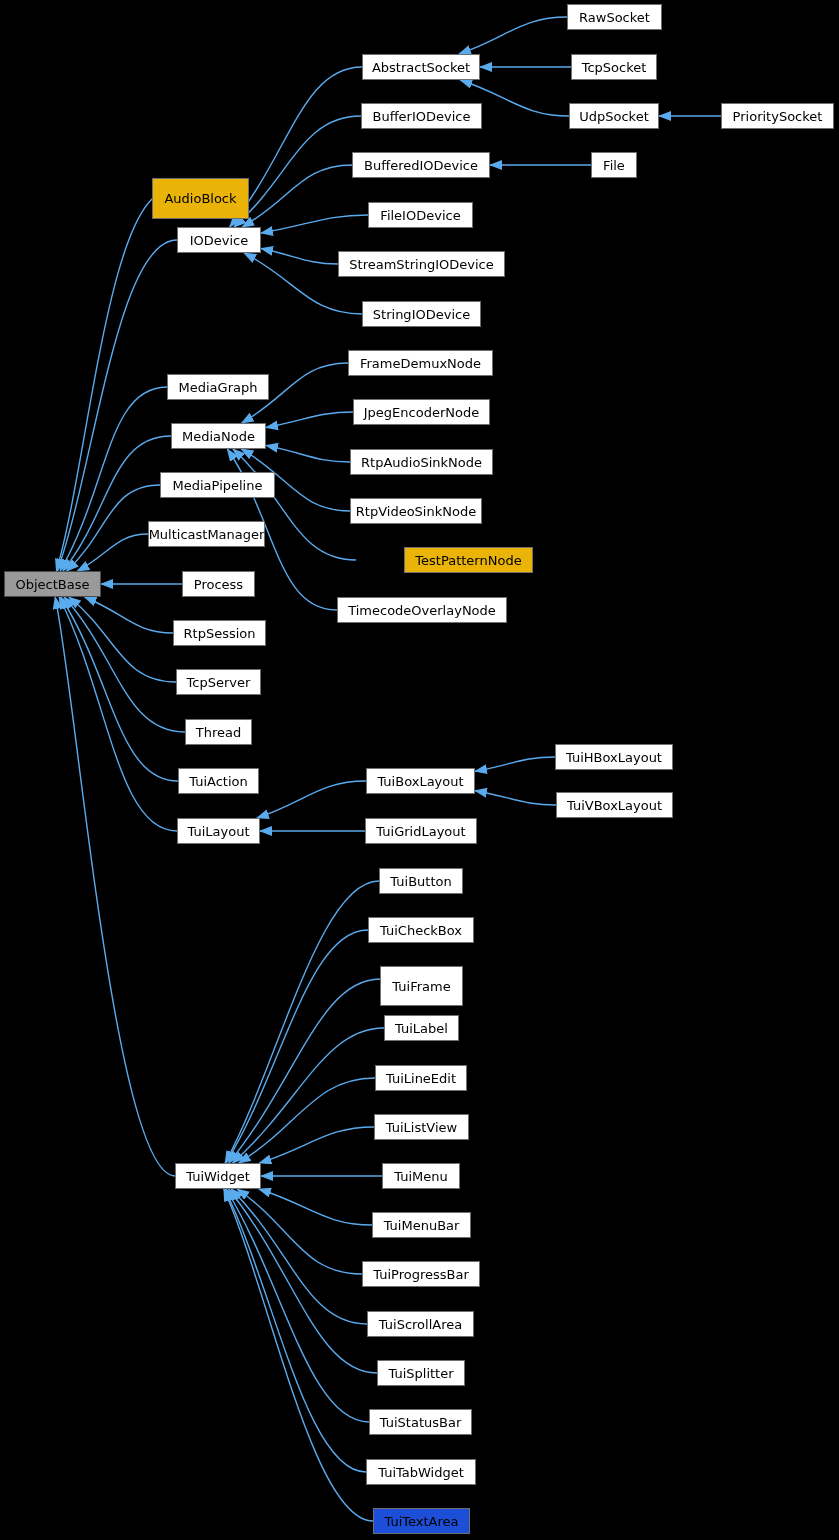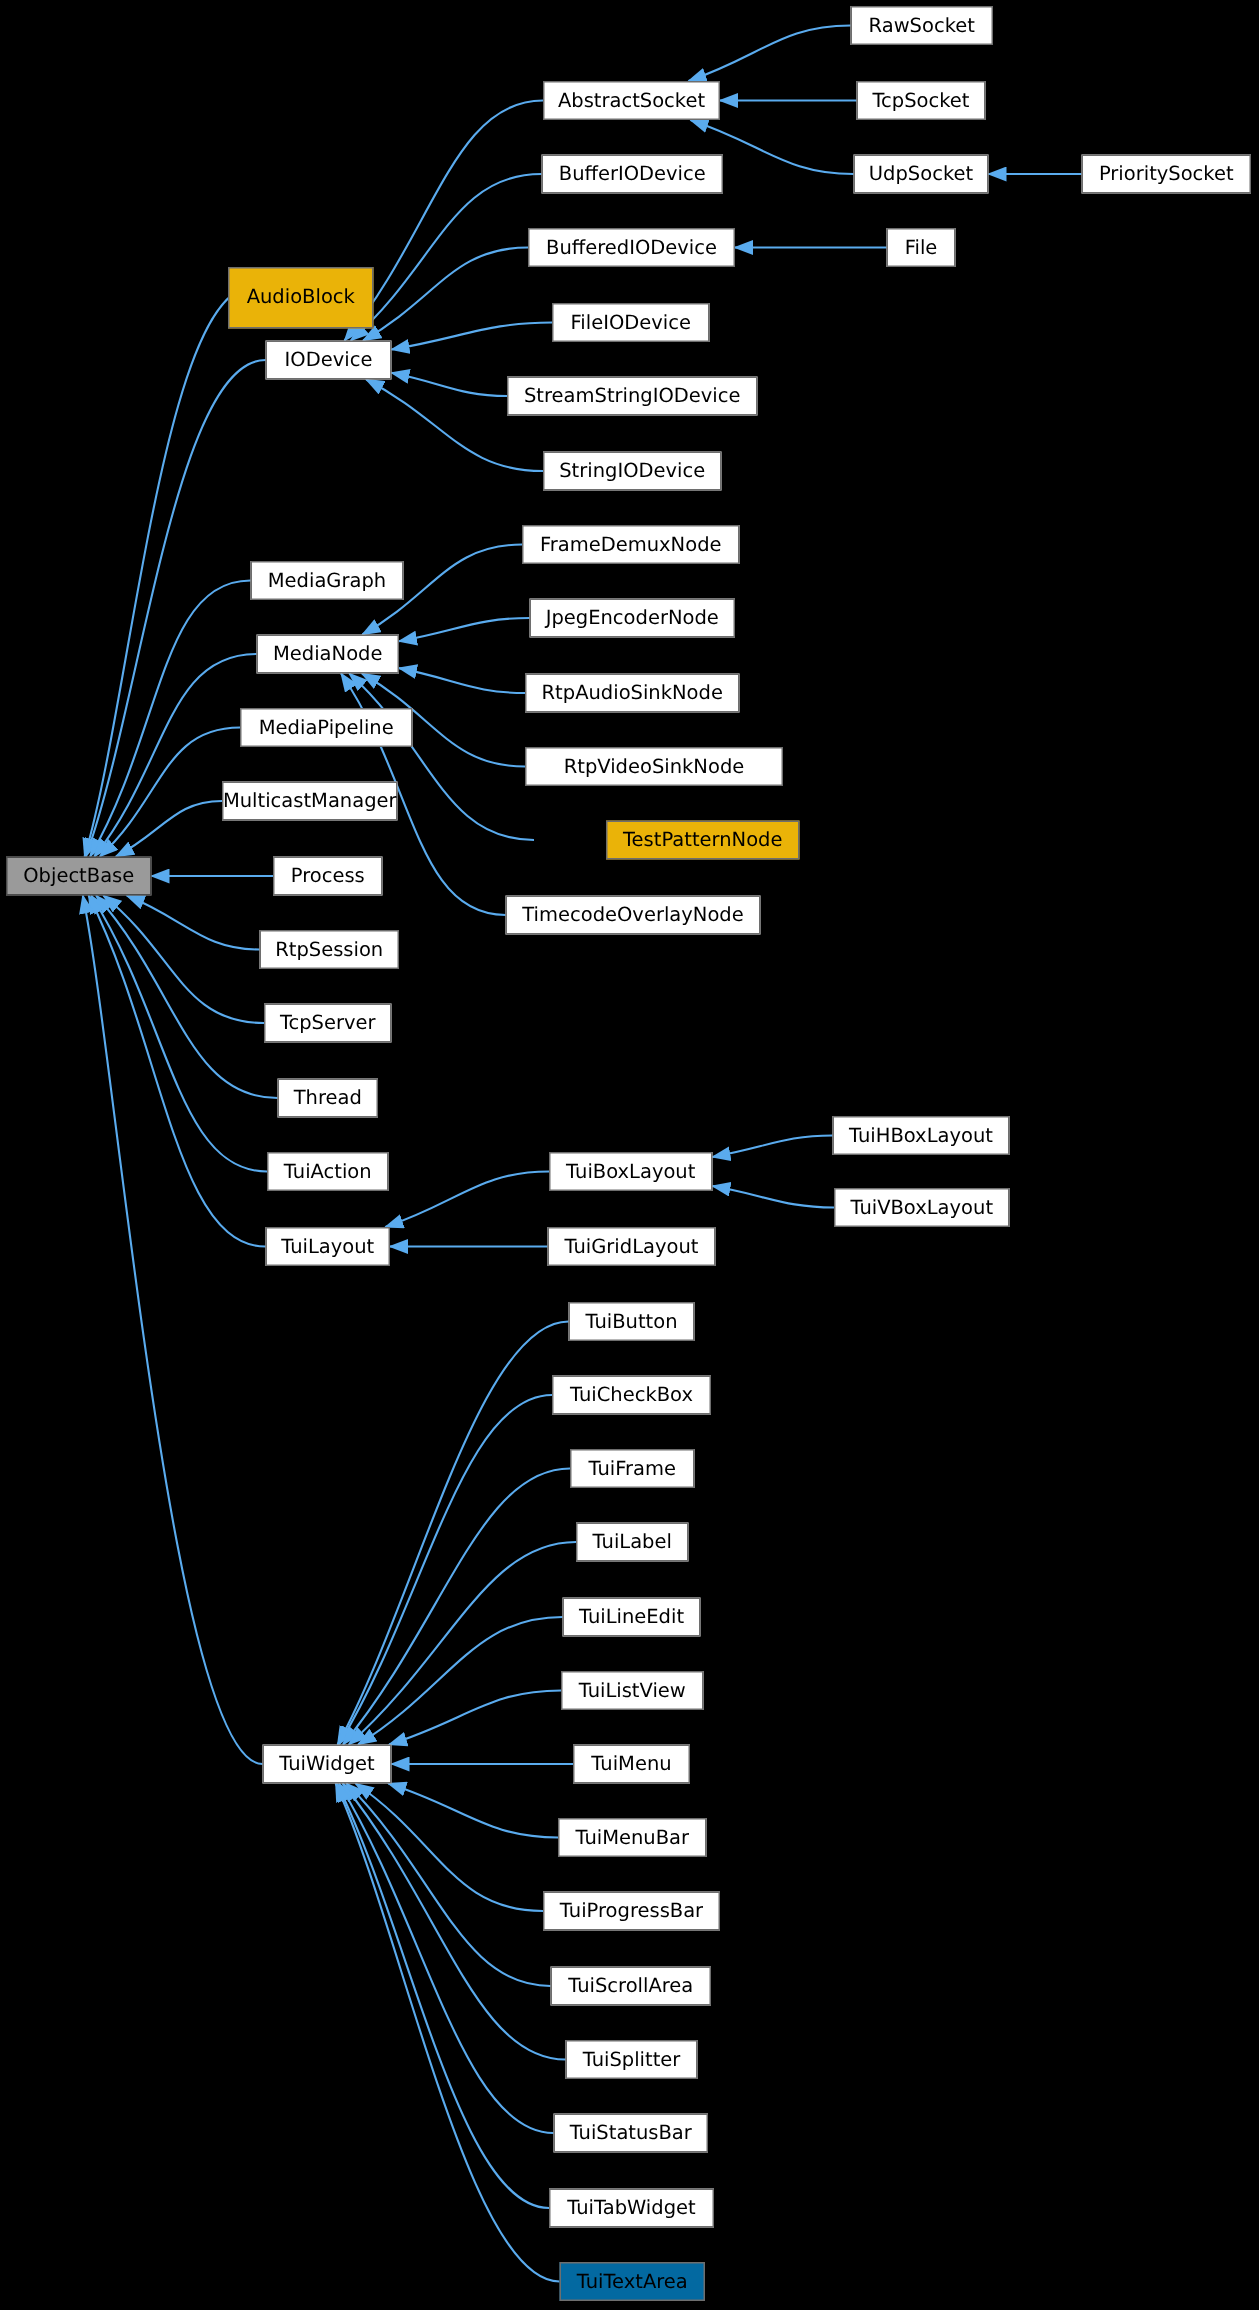--- a/index.html
+++ b/index.html
@@ -107,44 +107,44 @@
       <div class="node" style="left: 368px; top: 202px; width: 105px; height: 26px; background: rgb(255, 255, 255); border: 1.4px solid rgb(110, 110, 110); color: rgb(0, 0, 0);">FileIODevice</div>
       <div class="node" style="left: 177px; top: 227px; width: 84px; height: 26px; background: rgb(255, 255, 255); border: 1.4px solid rgb(110, 110, 110); color: rgb(0, 0, 0);">IODevice</div>
       <div class="node" style="left: 338px; top: 251px; width: 167px; height: 26px; background: rgb(255, 255, 255); border: 1.4px solid rgb(110, 110, 110); color: rgb(0, 0, 0);">StreamStringIODevice</div>
       <div class="node" style="left: 362px; top: 301px; width: 119px; height: 26px; background: rgb(255, 255, 255); border: 1.4px solid rgb(110, 110, 110); color: rgb(0, 0, 0);">StringIODevice</div>
       <div class="node" style="left: 348px; top: 350px; width: 145px; height: 26px; background: rgb(255, 255, 255); border: 1.4px solid rgb(110, 110, 110); color: rgb(0, 0, 0);">FrameDemuxNode</div>
       <div class="node" style="left: 167px; top: 374px; width: 102px; height: 26px; background: rgb(255, 255, 255); border: 1.4px solid rgb(110, 110, 110); color: rgb(0, 0, 0);">MediaGraph</div>
       <div class="node" style="left: 353px; top: 399px; width: 137px; height: 26px; background: rgb(255, 255, 255); border: 1.4px solid rgb(110, 110, 110); color: rgb(0, 0, 0);">JpegEncoderNode</div>
       <div class="node" style="left: 171px; top: 423px; width: 95px; height: 26px; background: rgb(255, 255, 255); border: 1.4px solid rgb(110, 110, 110); color: rgb(0, 0, 0);">MediaNode</div>
       <div class="node" style="left: 350px; top: 449px; width: 143px; height: 26px; background: rgb(255, 255, 255); border: 1.4px solid rgb(110, 110, 110); color: rgb(0, 0, 0);">RtpAudioSinkNode</div>
       <div class="node" style="left: 160px; top: 472px; width: 115px; height: 26px; background: rgb(255, 255, 255); border: 1.4px solid rgb(110, 110, 110); color: rgb(0, 0, 0);">MediaPipeline</div>
-      <div class="node" style="left: 350px; top: 498px; width: 172px; height: 26px; background: rgb(255, 255, 255); border: 1.4px solid rgb(110, 110, 110); color: rgb(0, 0, 0);">RtpVideoSinkNode</div>
+      <div class="node" style="left: 350px; top: 498px; width: 132px; height: 26px; background: rgb(255, 255, 255); border: 1.4px solid rgb(110, 110, 110); color: rgb(0, 0, 0);">RtpVideoSinkNode</div>
       <div class="node" style="left: 148px; top: 521px; width: 117px; height: 26px; background: rgb(255, 255, 255); border: 1.4px solid rgb(110, 110, 110); color: rgb(0, 0, 0);">MulticastManager</div>
       <div class="node" style="left: 356px; top: 547px; width: 129px; height: 26px; background: #eab308; border: 1.4px solid rgb(110, 110, 110); color: rgb(0, 0, 0); margin-left: 48px;">TestPatternNode</div>
       <div class="node" style="left: 4px; top: 571px; width: 97px; height: 26px; background: rgb(154, 154, 154); border: 1.4px solid rgb(75, 75, 75); color: rgb(0, 0, 0);">ObjectBase</div>
       <div class="node" style="left: 182px; top: 571px; width: 73px; height: 26px; background: rgb(255, 255, 255); border: 1.4px solid rgb(110, 110, 110); color: rgb(0, 0, 0);">Process</div>
       <div class="node" style="left: 337px; top: 597px; width: 170px; height: 26px; background: rgb(255, 255, 255); border: 1.4px solid rgb(110, 110, 110); color: rgb(0, 0, 0);">TimecodeOverlayNode</div>
       <div class="node" style="left: 173px; top: 620px; width: 93px; height: 26px; background: rgb(255, 255, 255); border: 1.4px solid rgb(110, 110, 110); color: rgb(0, 0, 0);">RtpSession</div>
       <div class="node" style="left: 176px; top: 669px; width: 85px; height: 26px; background: rgb(255, 255, 255); border: 1.4px solid rgb(110, 110, 110); color: rgb(0, 0, 0);">TcpServer</div>
       <div class="node" style="left: 185px; top: 719px; width: 67px; height: 26px; background: rgb(255, 255, 255); border: 1.4px solid rgb(110, 110, 110); color: rgb(0, 0, 0);">Thread</div>
       <div class="node" style="left: 555px; top: 744px; width: 118px; height: 26px; background: rgb(255, 255, 255); border: 1.4px solid rgb(110, 110, 110); color: rgb(0, 0, 0);">TuiHBoxLayout</div>
       <div class="node" style="left: 178px; top: 768px; width: 81px; height: 26px; background: rgb(255, 255, 255); border: 1.4px solid rgb(110, 110, 110); color: rgb(0, 0, 0);">TuiAction</div>
       <div class="node" style="left: 366px; top: 768px; width: 109px; height: 26px; background: rgb(255, 255, 255); border: 1.4px solid rgb(110, 110, 110); color: rgb(0, 0, 0);">TuiBoxLayout</div>
       <div class="node" style="left: 556px; top: 792px; width: 117px; height: 26px; background: rgb(255, 255, 255); border: 1.4px solid rgb(110, 110, 110); color: rgb(0, 0, 0);">TuiVBoxLayout</div>
       <div class="node" style="left: 177px; top: 818px; width: 83px; height: 26px; background: rgb(255, 255, 255); border: 1.4px solid rgb(110, 110, 110); color: rgb(0, 0, 0);">TuiLayout</div>
       <div class="node" style="left: 365px; top: 818px; width: 112px; height: 26px; background: rgb(255, 255, 255); border: 1.4px solid rgb(110, 110, 110); color: rgb(0, 0, 0);">TuiGridLayout</div>
       <div class="node" style="left: 379px; top: 868px; width: 84px; height: 26px; background: rgb(255, 255, 255); border: 1.4px solid rgb(110, 110, 110); color: rgb(0, 0, 0);">TuiButton</div>
       <div class="node" style="left: 368px; top: 917px; width: 106px; height: 26px; background: rgb(255, 255, 255); border: 1.4px solid rgb(110, 110, 110); color: rgb(0, 0, 0);">TuiCheckBox</div>
-      <div class="node" style="left: 380px; top: 966px; width: 83px; height: 26px; background: rgb(255, 255, 255); border: 1.4px solid rgb(110, 110, 110); color: rgb(0, 0, 0);">TuiFrame</div>
+      <div class="node" style="left: 380px; top: 966px; width: 83px; height: 40px; background: rgb(255, 255, 255); border: 1.4px solid rgb(110, 110, 110); color: rgb(0, 0, 0);">TuiFrame</div>
       <div class="node" style="left: 384px; top: 1015px; width: 75px; height: 26px; background: rgb(255, 255, 255); border: 1.4px solid rgb(110, 110, 110); color: rgb(0, 0, 0);">TuiLabel</div>
       <div class="node" style="left: 375px; top: 1065px; width: 92px; height: 26px; background: rgb(255, 255, 255); border: 1.4px solid rgb(110, 110, 110); color: rgb(0, 0, 0);">TuiLineEdit</div>
       <div class="node" style="left: 374px; top: 1114px; width: 95px; height: 26px; background: rgb(255, 255, 255); border: 1.4px solid rgb(110, 110, 110); color: rgb(0, 0, 0);">TuiListView</div>
       <div class="node" style="left: 175px; top: 1163px; width: 86px; height: 26px; background: rgb(255, 255, 255); border: 1.4px solid rgb(110, 110, 110); color: rgb(0, 0, 0);">TuiWidget</div>
       <div class="node" style="left: 382px; top: 1163px; width: 78px; height: 26px; background: rgb(255, 255, 255); border: 1.4px solid rgb(110, 110, 110); color: rgb(0, 0, 0);">TuiMenu</div>
       <div class="node" style="left: 372px; top: 1212px; width: 99px; height: 26px; background: rgb(255, 255, 255); border: 1.4px solid rgb(110, 110, 110); color: rgb(0, 0, 0);">TuiMenuBar</div>
       <div class="node" style="left: 362px; top: 1261px; width: 118px; height: 26px; background: rgb(255, 255, 255); border: 1.4px solid rgb(110, 110, 110); color: rgb(0, 0, 0);">TuiProgressBar</div>
       <div class="node" style="left: 367px; top: 1311px; width: 107px; height: 26px; background: rgb(255, 255, 255); border: 1.4px solid rgb(110, 110, 110); color: rgb(0, 0, 0);">TuiScrollArea</div>
       <div class="node" style="left: 377px; top: 1360px; width: 88px; height: 26px; background: rgb(255, 255, 255); border: 1.4px solid rgb(110, 110, 110); color: rgb(0, 0, 0);">TuiSplitter</div>
       <div class="node" style="left: 369px; top: 1409px; width: 103px; height: 26px; background: rgb(255, 255, 255); border: 1.4px solid rgb(110, 110, 110); color: rgb(0, 0, 0);">TuiStatusBar</div>
       <div class="node" style="left: 366px; top: 1459px; width: 110px; height: 26px; background: rgb(255, 255, 255); border: 1.4px solid rgb(110, 110, 110); color: rgb(0, 0, 0);">TuiTabWidget</div>
-      <div class="node" style="left: 373px; top: 1508px; width: 97px; height: 26px; background: #0369a1; border: 1.4px solid rgb(110, 110, 110); color: rgb(0, 0, 0);">TuiTextArea</div>
+      <div class="node" style="left: 373px; top: 1508px; width: 97px; height: 26px; background: #1d4ed8; border: 1.4px solid rgb(110, 110, 110); color: rgb(0, 0, 0);">TuiTextArea</div>
     </div>
 </div>
 
 </body></html>

